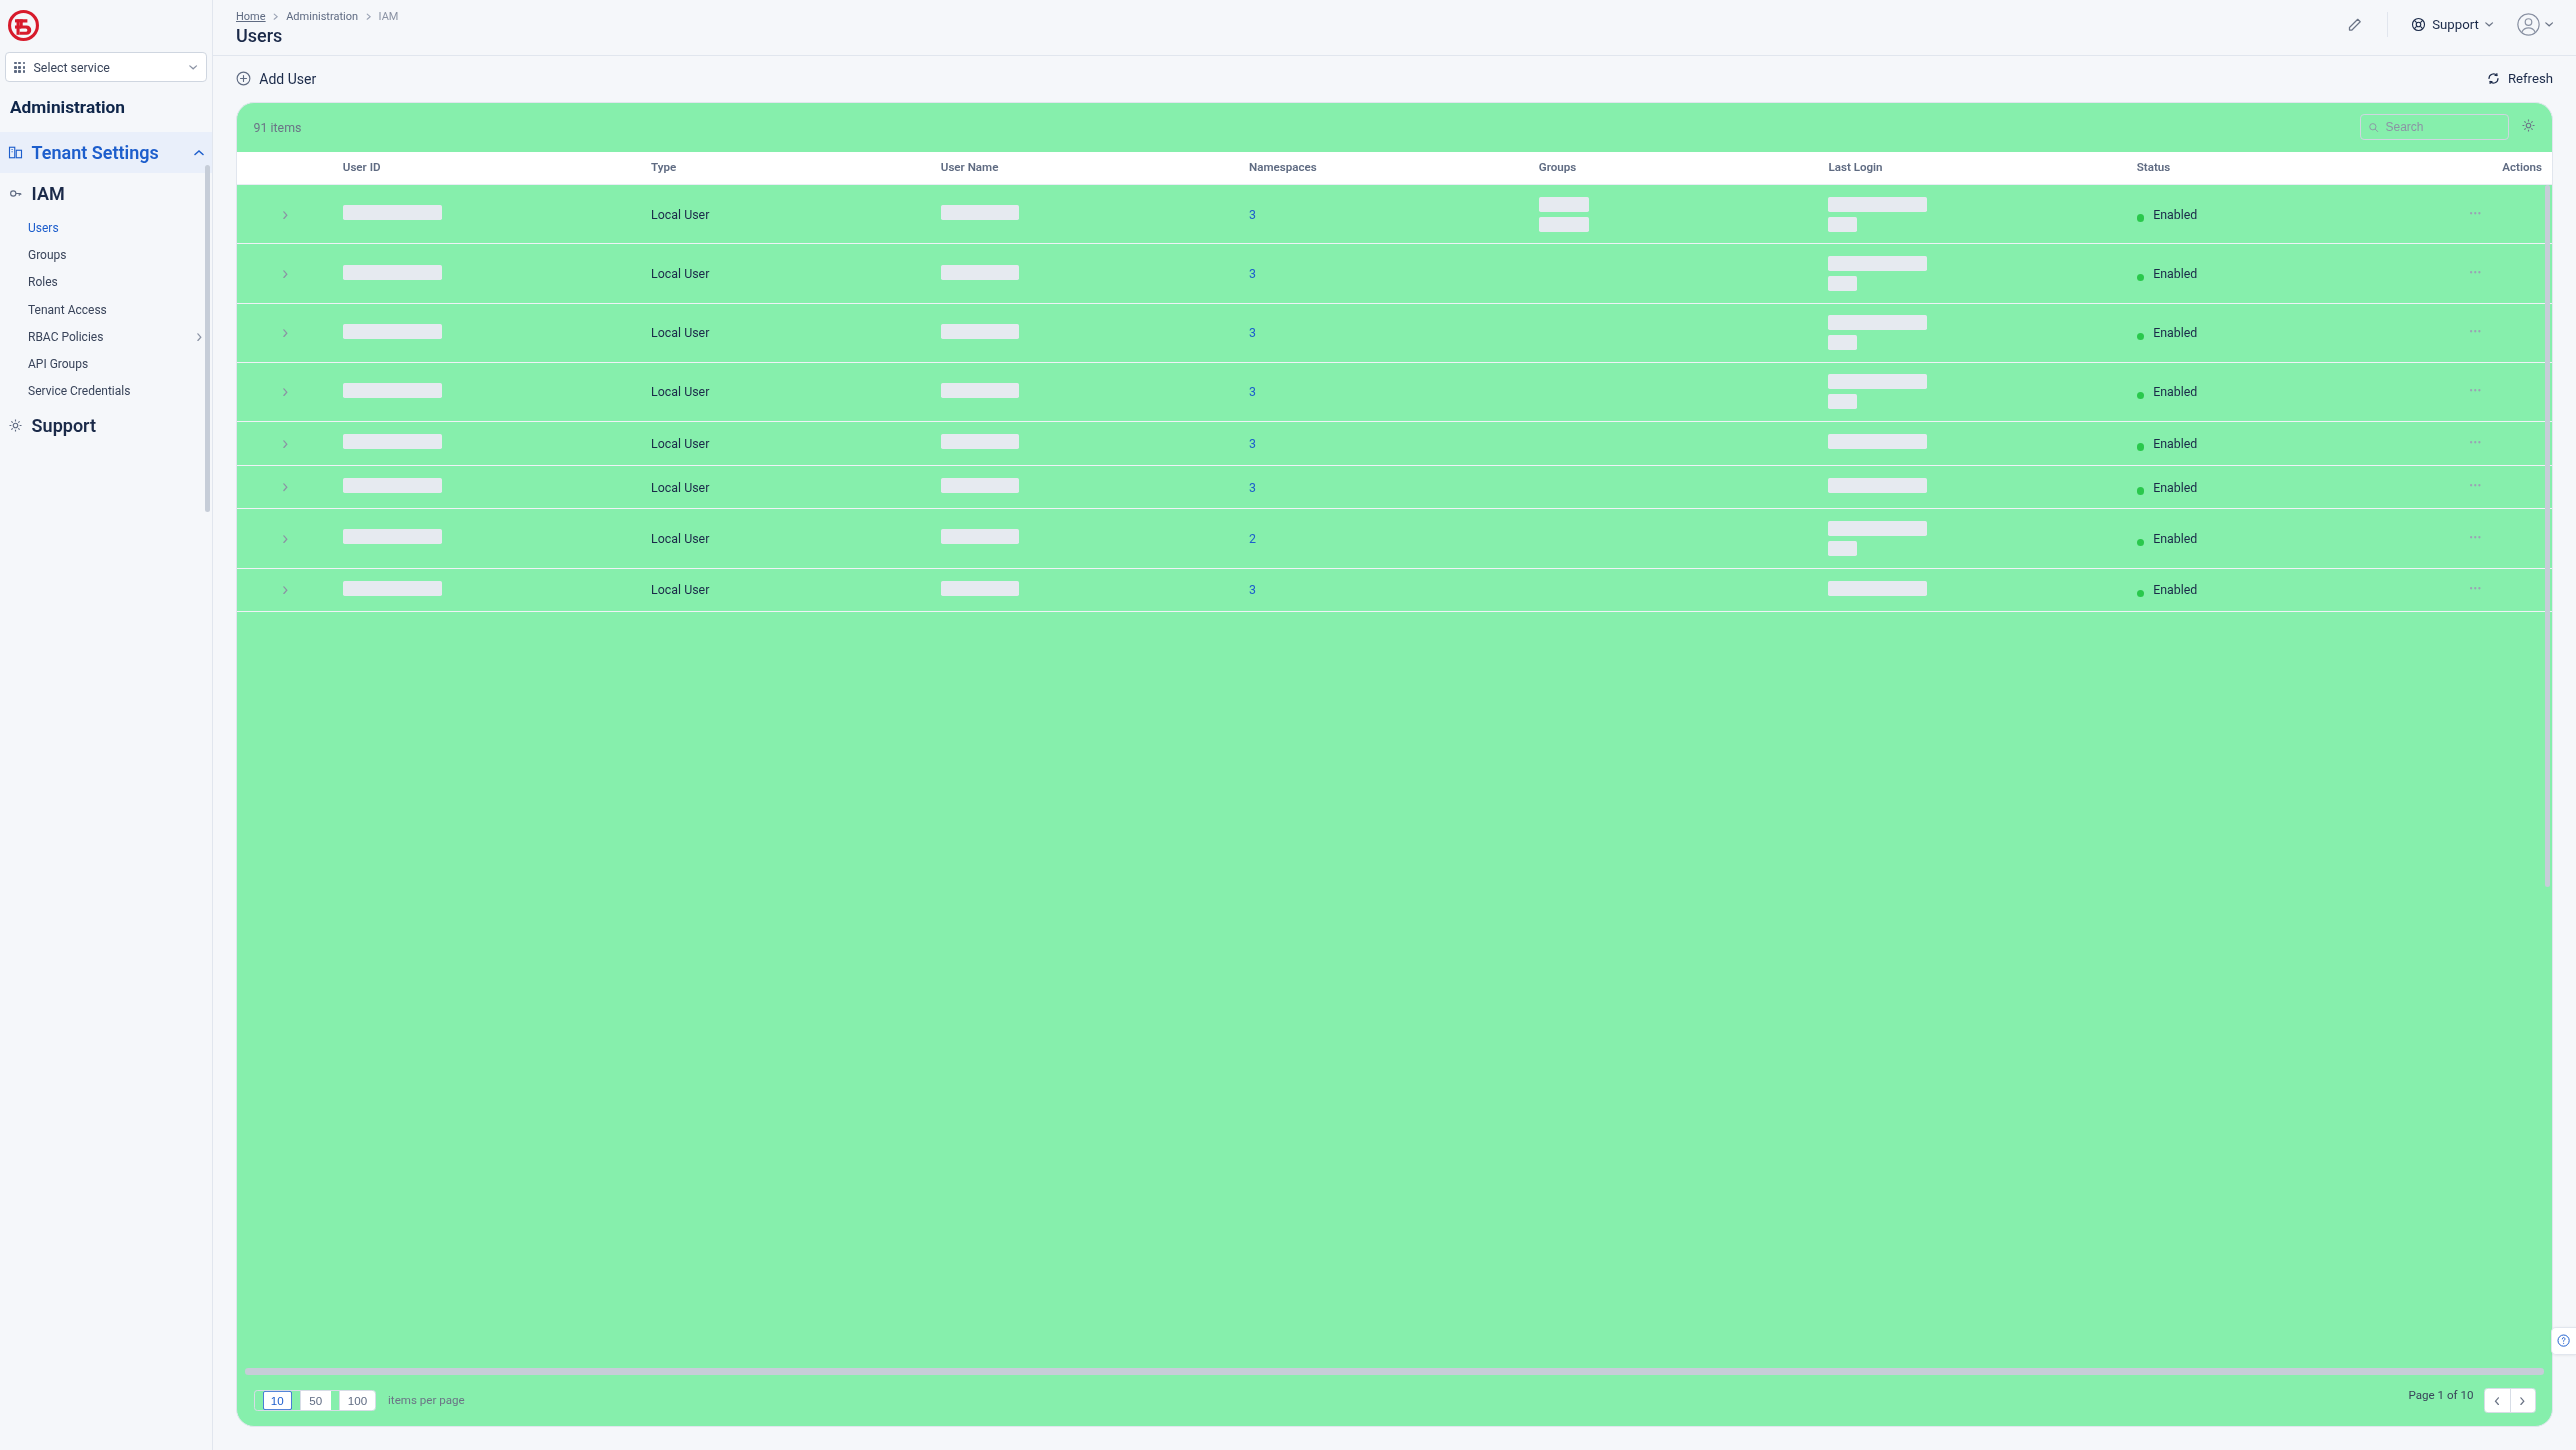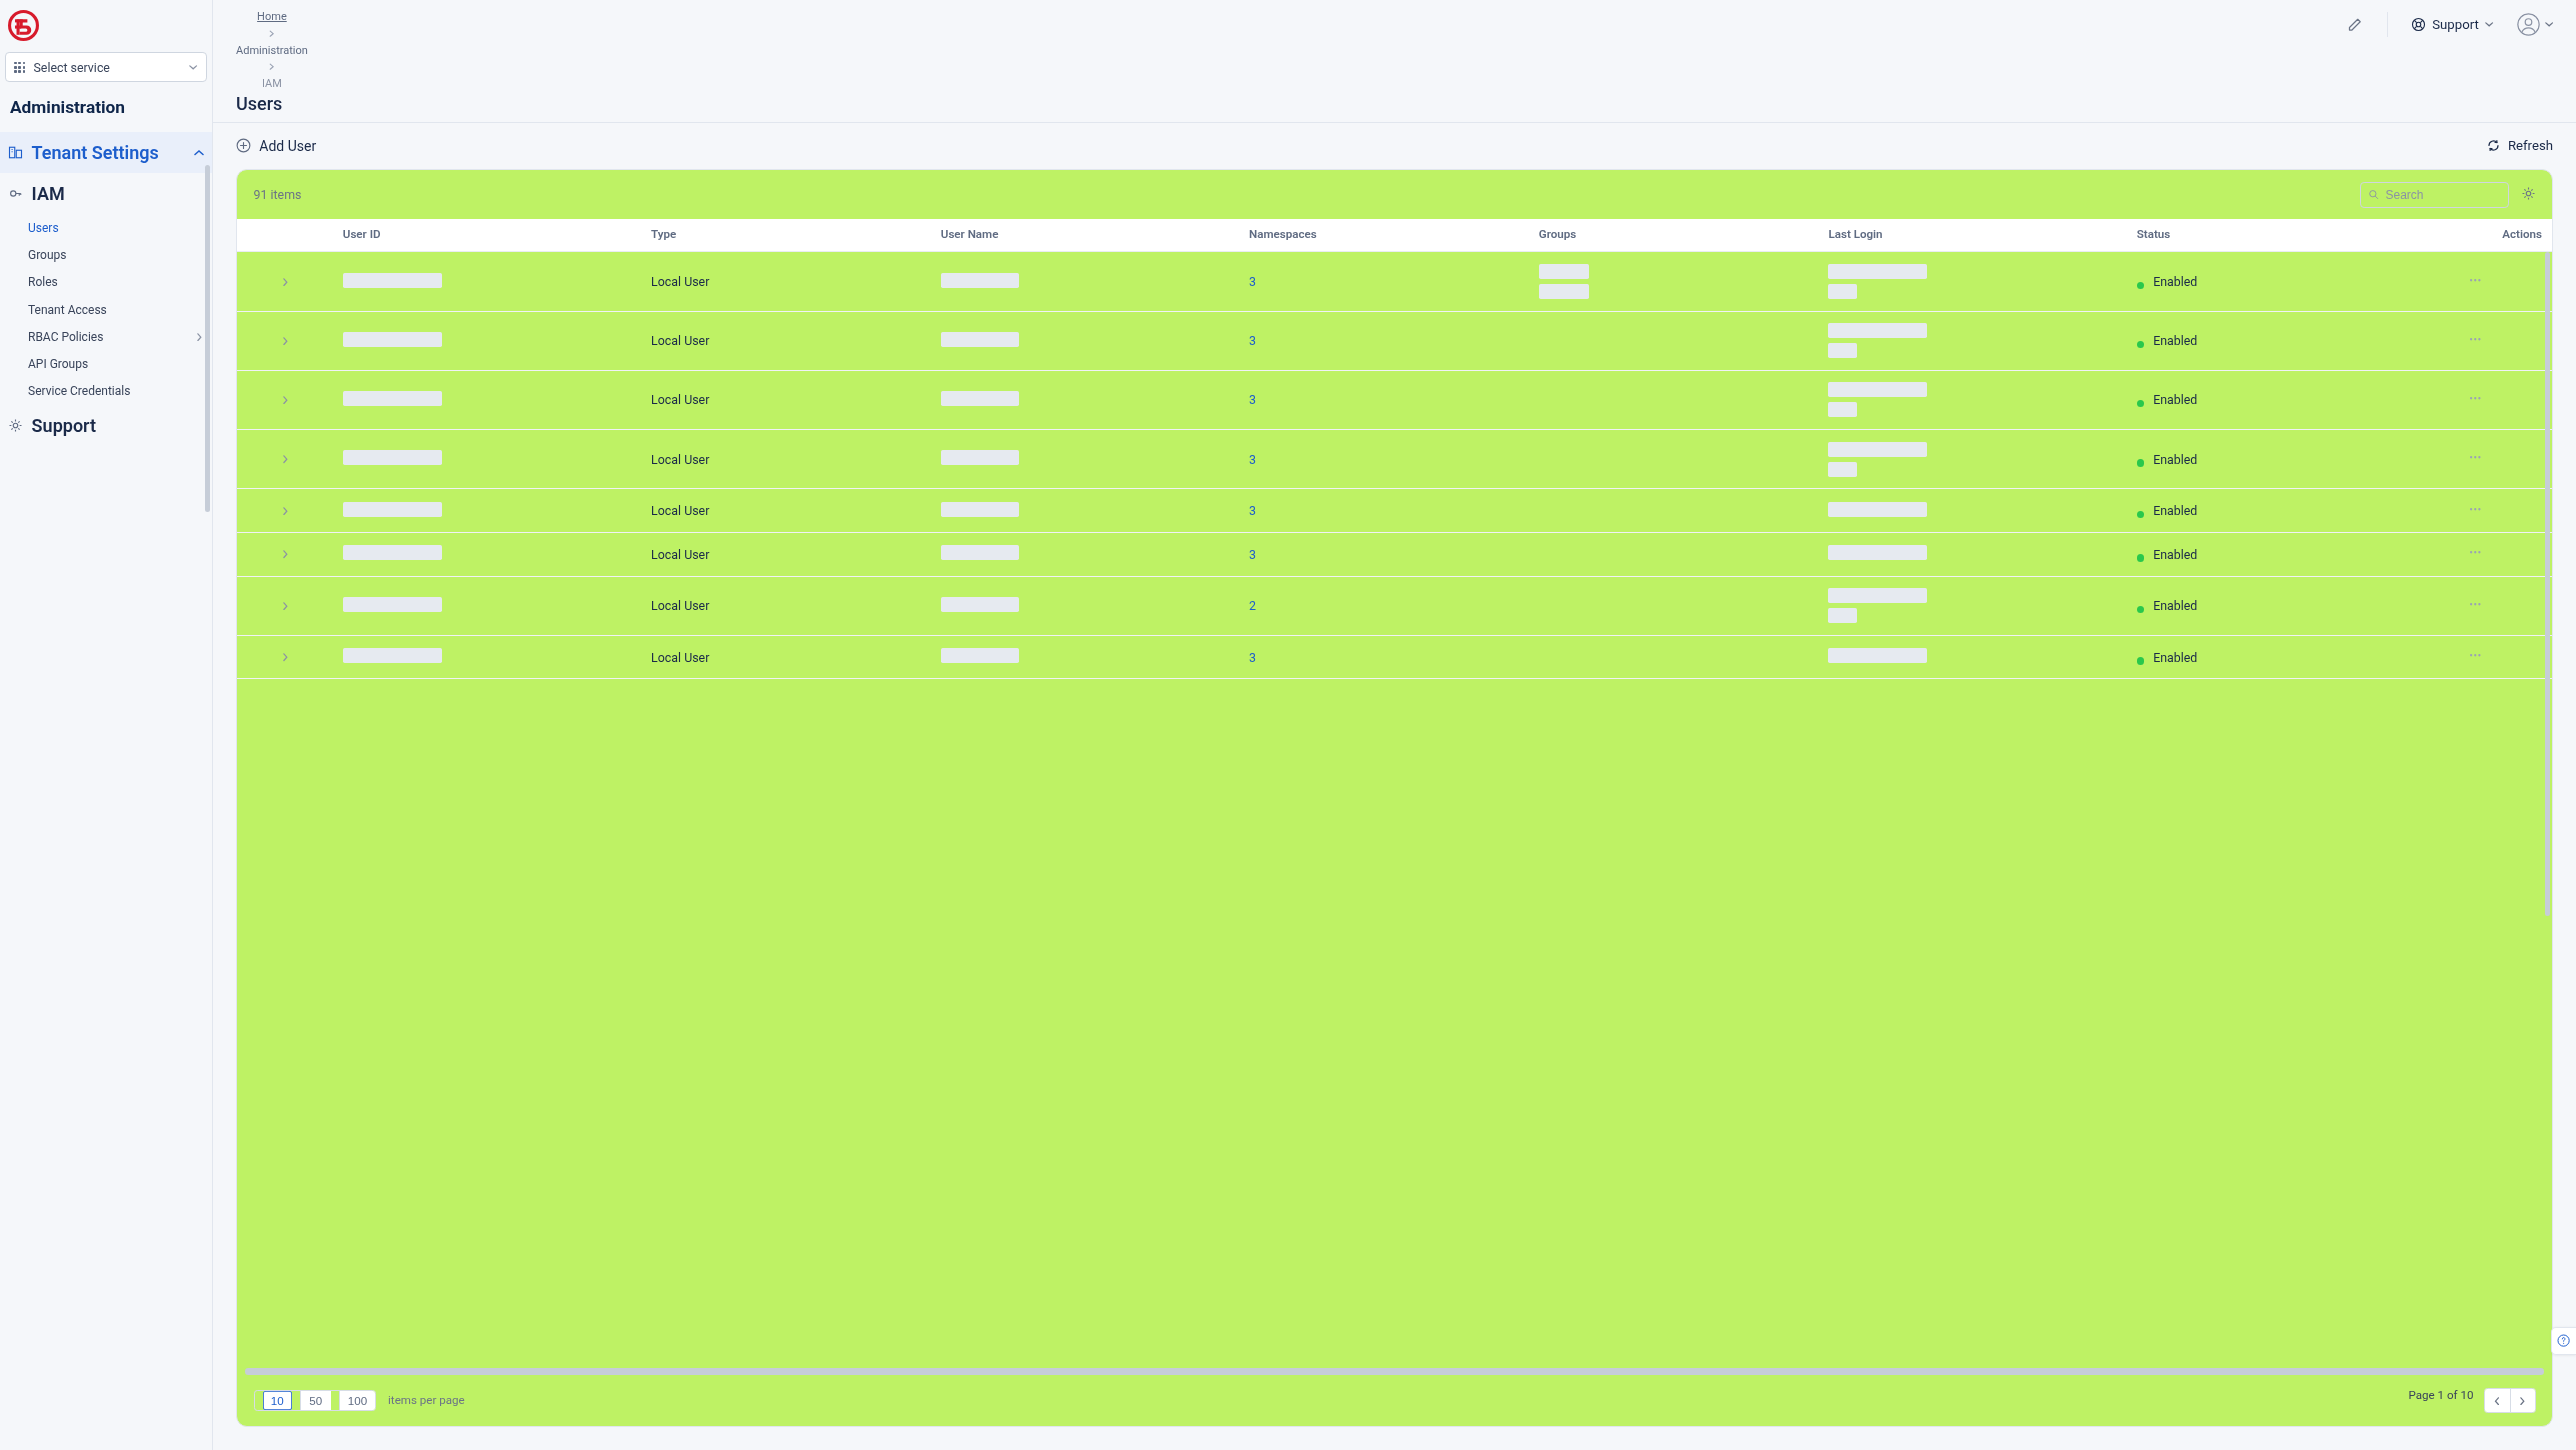--- a/index.html
+++ b/index.html
@@ -66,44 +66,44 @@
 
   
   .main { flex:1; display:flex; flex-direction:column; min-width:0; }
   .header {
     display:flex; align-items:flex-start;
     padding:10px 23px 8.3px 23px;
     border-bottom:0.8px solid #e1e6ee;
     background:#f5f7fa;
   }
   .crumbs-and-title { display:flex; flex-direction:column; gap:1.7px; }
-  .breadcrumb { display:flex; align-items:center; gap:6.6px; font-size:11px; color:#5f6b82;flex-direction:column; }
+  .breadcrumb { display:flex; align-items:center; gap:6.6px; font-size:11px; color:#5f6b82; }
   .breadcrumb a { color:#5f6b82; text-decoration:underline; }
   .breadcrumb .nolink { color:#5f6b82; }
   .breadcrumb .current { color:#8b93a4; }
   .crumb-sep { width:7.4px; height:7.4px; color:#9aa3b4; }
   .page-title { font-size:18px; font-weight:500; color:#1b2a49; padding-top:0.8px; }
   .header-right { margin-left:auto; display:flex; align-items:center; gap:23px; padding-top:1.7px; }
   .icon-btn { color:#5f6b82; cursor:pointer; display:flex; align-items:center; }
   .vdiv { width:0.8px; height:25px; background:#e1e6ee; }
   .support-drop { display:flex; align-items:center; gap:6.6px; color:#1b2a49; font-size:13.2px; cursor:pointer; }
   .avatar-drop { display:flex; align-items:center; gap:5px; cursor:pointer; }
   .avatar { width:23px; height:23px; border-radius:50%; }
 
   .content { flex:1; overflow:auto; padding:15px 23px 23px 23px; display:flex; flex-direction:column; }
   .toolbar { display:flex; align-items:center; margin-bottom:15px; }
   .add-user { display:flex; align-items:flex-start; gap:8.3px; color:#1b2a49; font-size:14px; cursor:pointer; }
   .plus-circle { width:15px; height:15px; }
   .refresh { margin-left:auto; display:flex; gap:6.6px; font-size:13.2px; color:#1b2a49; cursor:pointer; }
   .refresh svg { width:15px; height:15px; }
 
   .card {
-    background:#bef264;
+    background:#86efac;
     border:0.8px solid #e1e6ee;
-    border-radius:11px;
+    border-radius:18px;
     display:flex;
     flex-direction:column;
     flex:1;
     min-height:0;
   }
   .card-top { display:flex; align-items:center; padding:11.6px 16.5px 11.6px 16.5px; }
   .count { color:#6b7486; font-size:12.4px; }
   .search-wrap { margin-left:auto; display:flex; align-items:center; gap:11.6px; }
   .search {
     display:flex; align-items:center; gap:6.6px;

